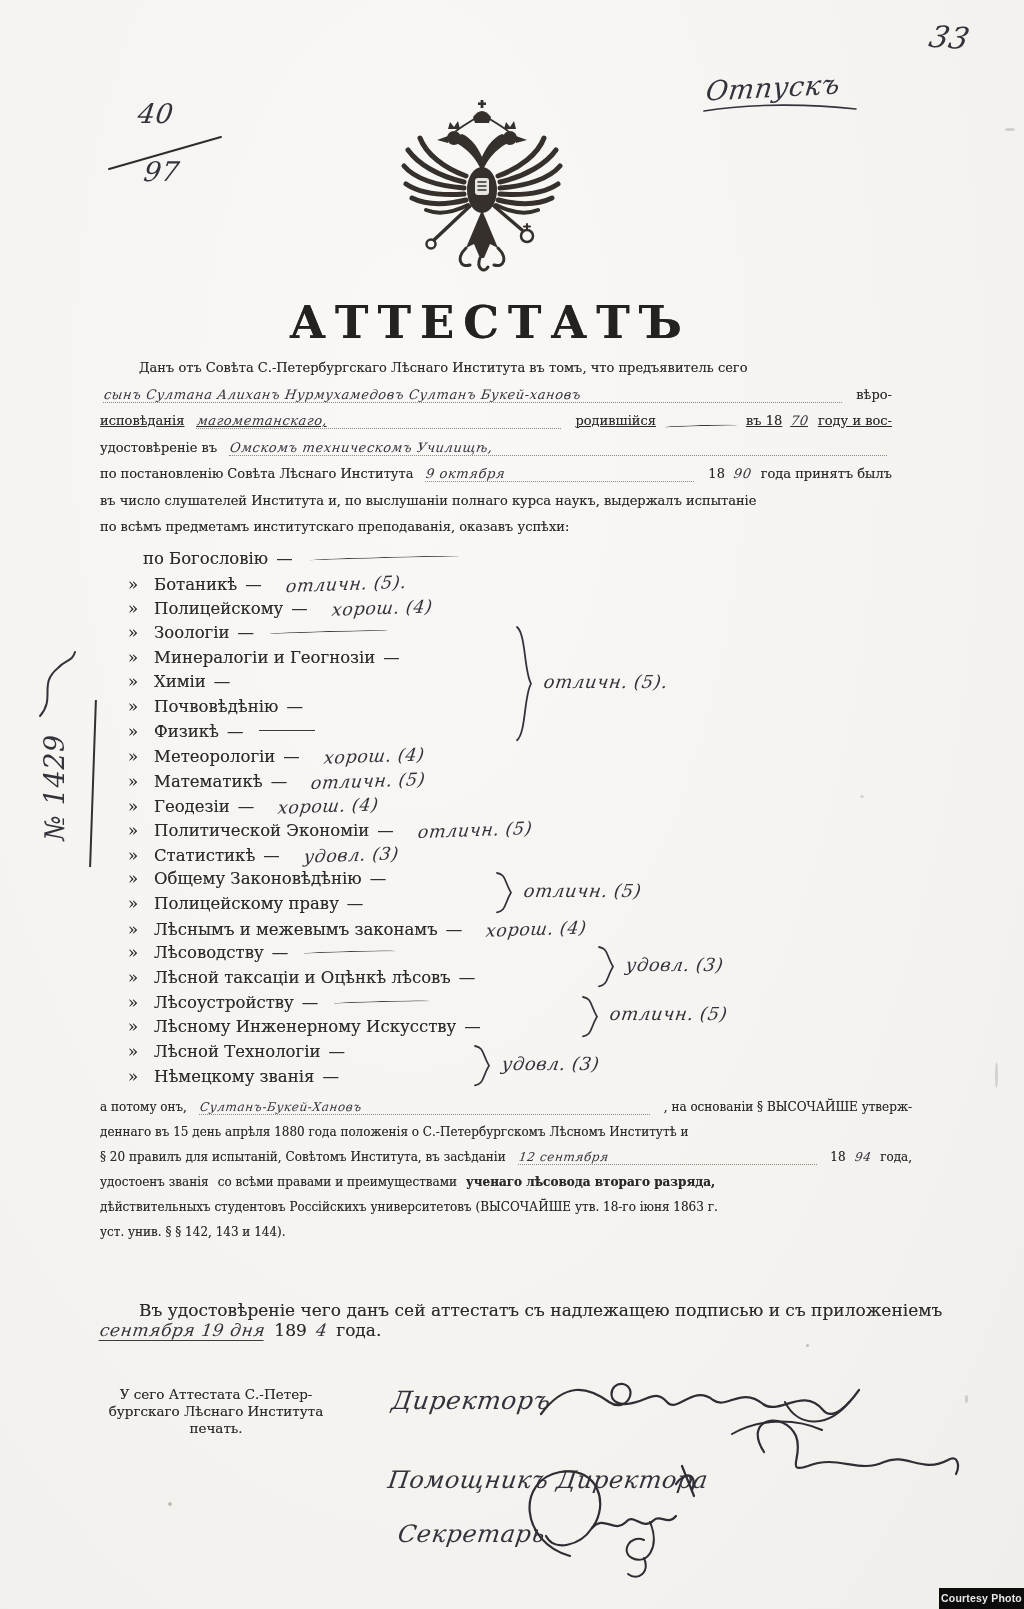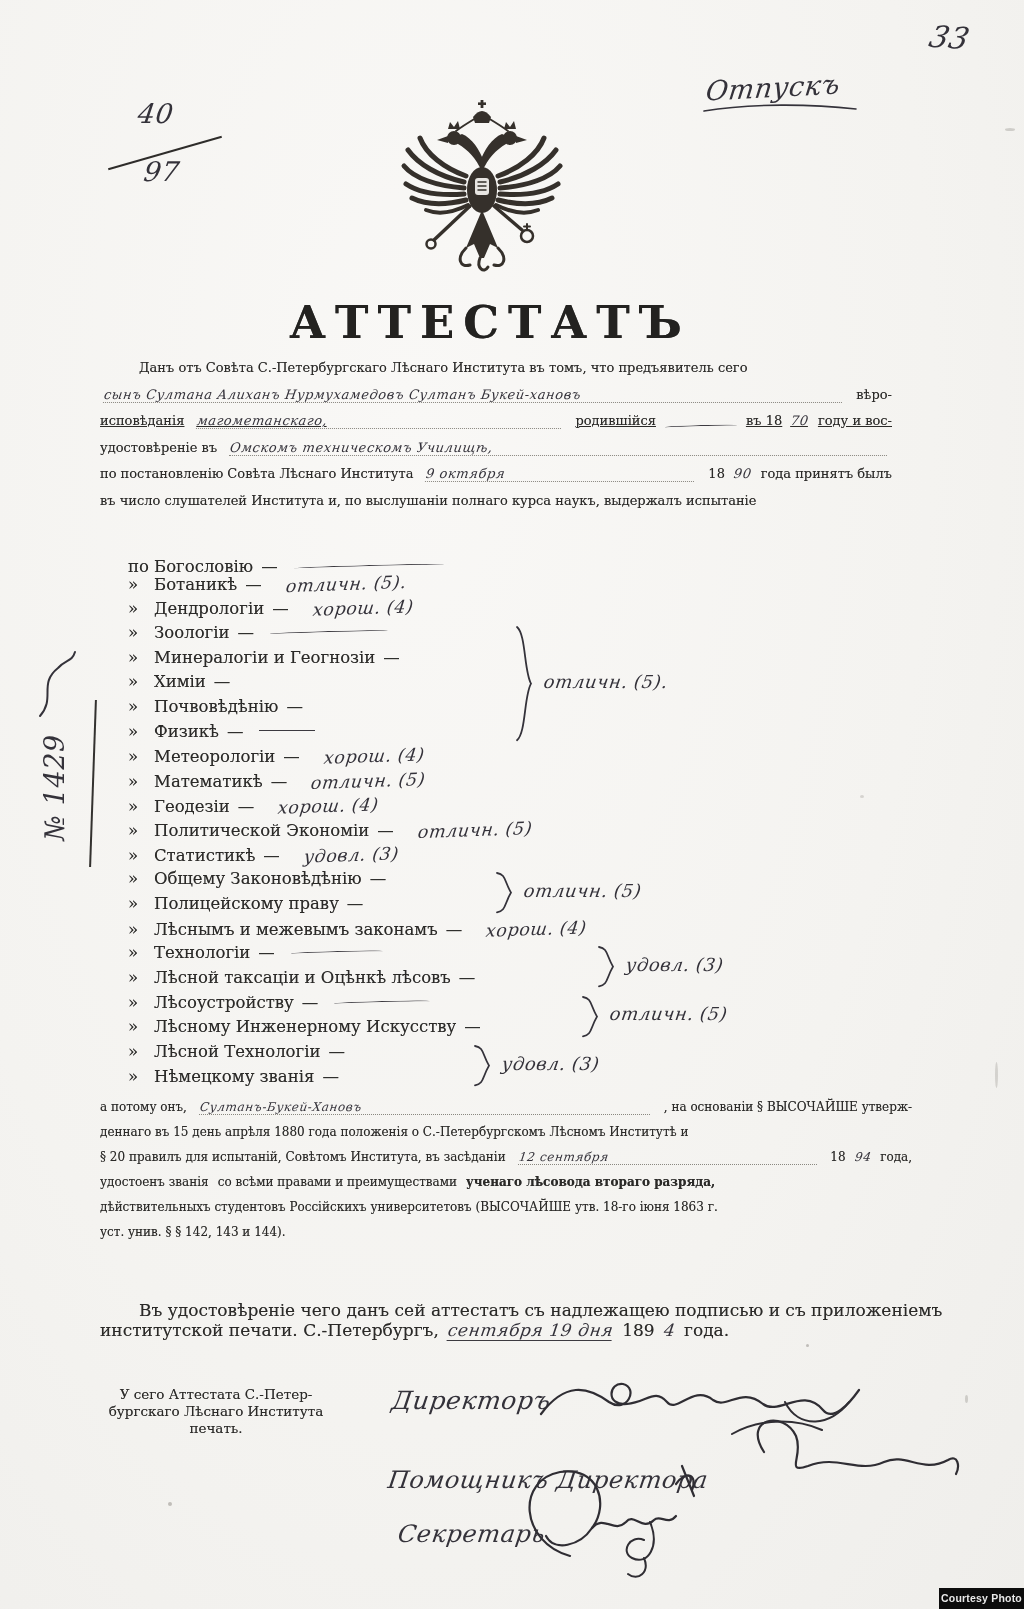--- a/index.html
+++ b/index.html
@@ -151,38 +151,41 @@
       <div class="tline" style="height: 26.5px;">
         <span class="pr">по постановленію Совѣта Лѣснаго Института</span>
         <span class="hand grow">9 октября</span>
         <span class="pr">18</span>
         <span class="hand">90</span>
         <span class="pr">года принятъ былъ</span>
       </div>
       <div class="tline" style="height: 26.5px;">
         <span class="pr">въ число слушателей Института и, по выслушаніи полнаго курса наукъ, выдержалъ испытаніе</span>
       </div>
+      <div class="tline" style="height: 26.5px;">
+        <span class="pr">по всѣмъ предметамъ институтскаго преподаванія, оказавъ успѣхи:</span>
+      </div>
     </div>
 
   <div id="subjects">
-      <div class="subj-row" style="top: 8px;">
+      <div class="subj-row" style="top: 0px; margin-left: 15px;">
         <span class="subj-prefix pr">по</span>
         <span class="pr">Богословію</span>
         <span class="pr subj-dash">—</span>
         <span class="blankline" style="width: 150px; margin-left: 12px;"></span>
       </div>
       <div class="subj-row" style="top: 24.65px;">
         <span class="subj-prefix pr">»</span>
         <span class="pr">Ботаникѣ</span>
         <span class="pr subj-dash">—</span>
         <span class="hand grade">отличн. (5).</span>
       </div>
       <div class="subj-row" style="top: 49.3px;">
         <span class="subj-prefix pr">»</span>
-        <span class="pr">Дендрологіи</span>
+        <span class="pr">Полицейскому</span>
         <span class="pr subj-dash">—</span>
         <span class="hand grade">хорош. (4)</span>
       </div>
       <div class="subj-row" style="top: 73.95px;">
         <span class="subj-prefix pr">»</span>
         <span class="pr">Зоологіи</span>
         <span class="pr subj-dash">—</span>
         <span class="blankline" style="width: 118px; margin-left: 12px;"></span>
       </div>
       <div class="subj-row" style="top: 98.6px;">
@@ -247,21 +250,21 @@
         <span class="pr subj-dash">—</span>
       </div>
       <div class="subj-row" style="top: 369.75px;">
         <span class="subj-prefix pr">»</span>
         <span class="pr">Лѣснымъ и межевымъ законамъ</span>
         <span class="pr subj-dash">—</span>
         <span class="hand grade">хорош. (4)</span>
       </div>
       <div class="subj-row" style="top: 394.4px;">
         <span class="subj-prefix pr">»</span>
-        <span class="pr">Технологіи</span>
+        <span class="pr">Лѣсоводству</span>
         <span class="pr subj-dash">—</span>
         <span class="blankline" style="width: 92px; margin-left: 12px;"></span>
       </div>
       <div class="subj-row" style="top: 419.05px;">
         <span class="subj-prefix pr">»</span>
         <span class="pr">Лѣсной таксаціи и Оцѣнкѣ лѣсовъ</span>
         <span class="pr subj-dash">—</span>
       </div>
       <div class="subj-row" style="top: 443.7px;">
         <span class="subj-prefix pr">»</span>
@@ -334,21 +337,20 @@
         <span class="pr">уст. унив. § § 142, 143 и 144).</span>
       </div>
     </div>
 
   <div class="para" id="attest" style="left:100px;top:1294px;width:812px;font-size:17px;">
       <div class="tline" style="height: 26px; align-items: flex-end;">
         <span style="width: 30px; flex: 0 0 auto;"></span>
         <span class="pr">Въ  удостовѣреніе  чего  данъ  сей  аттестатъ  съ  надлежащею  подписью  и  съ  приложеніемъ</span>
       </div>
       <div class="tline" style="height: 26px;">
-        <span class="pr">институтской печати. С.-Петербургъ,</span>
         <span class="hand uline">сентября 19 дня</span>
         <span class="pr">189</span>
         <span class="hand">4</span>
         <span class="pr">года.</span>
       </div>
     </div>
 
   <div class="seal-note" id="sealnote">
       <div>У  сего  Аттестата  С.-Петер-</div>
       <div>бургскаго Лѣснаго Института</div>

